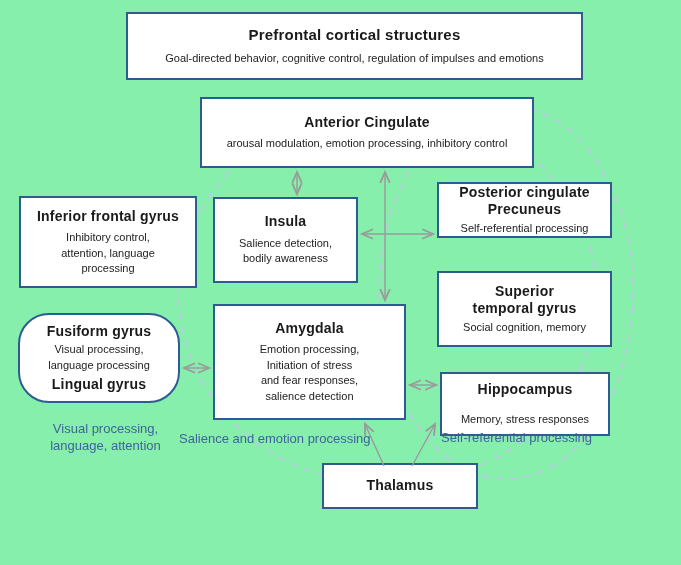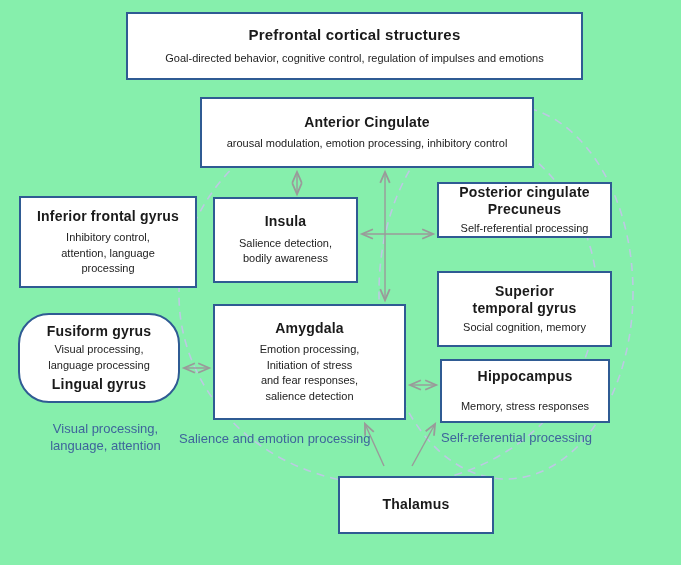--- a/index.html
+++ b/index.html
@@ -93,26 +93,26 @@
   </div>
 
   <div class="box" id="box-amygdala" style="left:213px;top:304px;width:193px;height:116px;">
     <div class="box-title">Amygdala</div>
     <div class="box-subtitle">Emotion processing,
 Initiation of stress
 and fear responses,
 salience detection</div>
   </div>
 
-  <div class="box" id="box-hippocampus" style="left:440px;top:359px;width:170px;height:64px;">
+  <div class="box" id="box-hippocampus" style="left:440px;top:372px;width:170px;height:64px;">
     <div class="box-title">Hippocampus</div>
     <div class="box-subtitle" style="margin-top:14px;">Memory, stress responses</div>
   </div>
 
-  <div class="box" id="box-thalamus" style="left:322px;top:476px;width:156px;height:58px;margin-left:16px;">
+  <div class="box" id="box-thalamus" style="left:322px;top:463px;width:156px;height:46px;">
     <div class="box-title">Thalamus</div>
   </div>
 
   <div class="net-label" style="left:38px;top:421px;width:135px;text-align:center;">Visual processing,
 language, attention</div>
   <div class="net-label" style="left:179px;top:431px;">Salience and emotion processing</div>
   <div class="net-label" style="left:441px;top:430px;">Self-referential processing</div>
 
   <svg id="arrow-layer" class="layer" width="681" height="565" viewBox="0 0 681 565">
     <defs>

